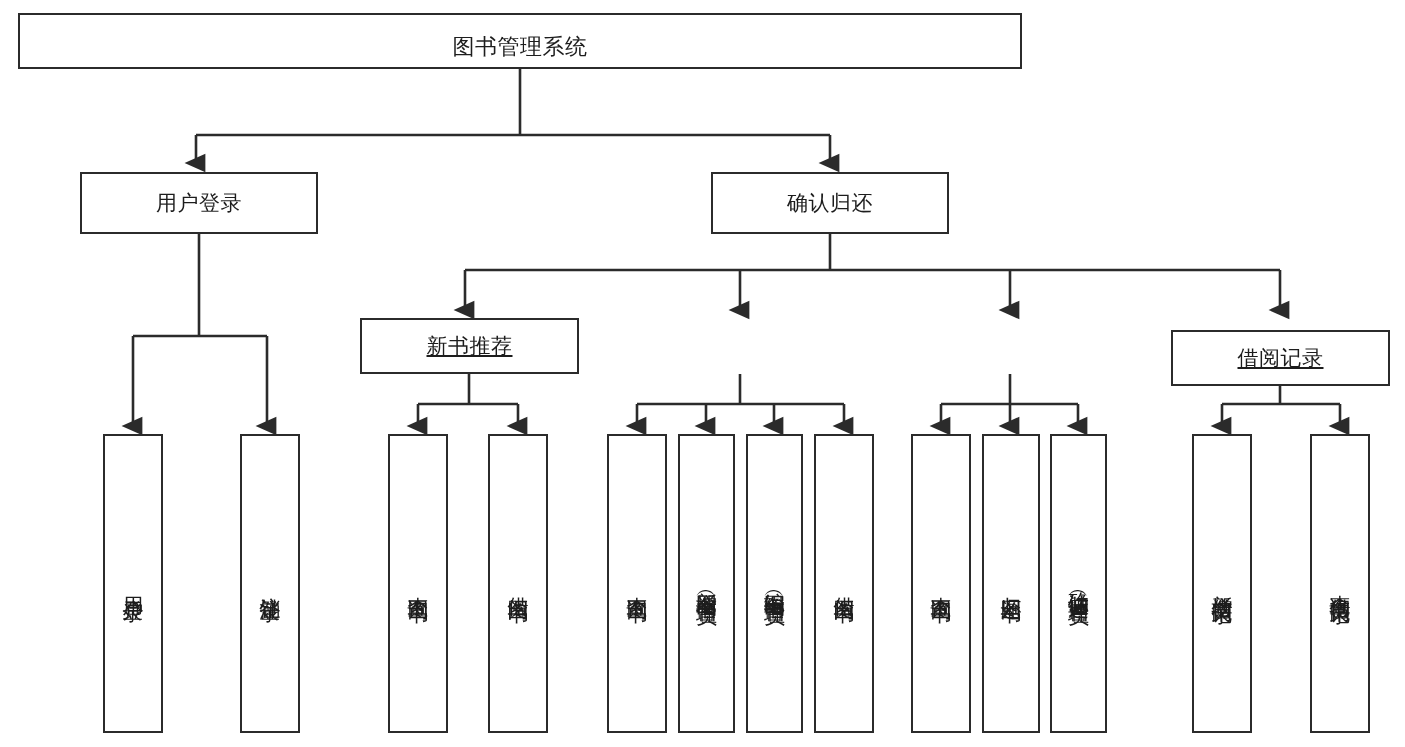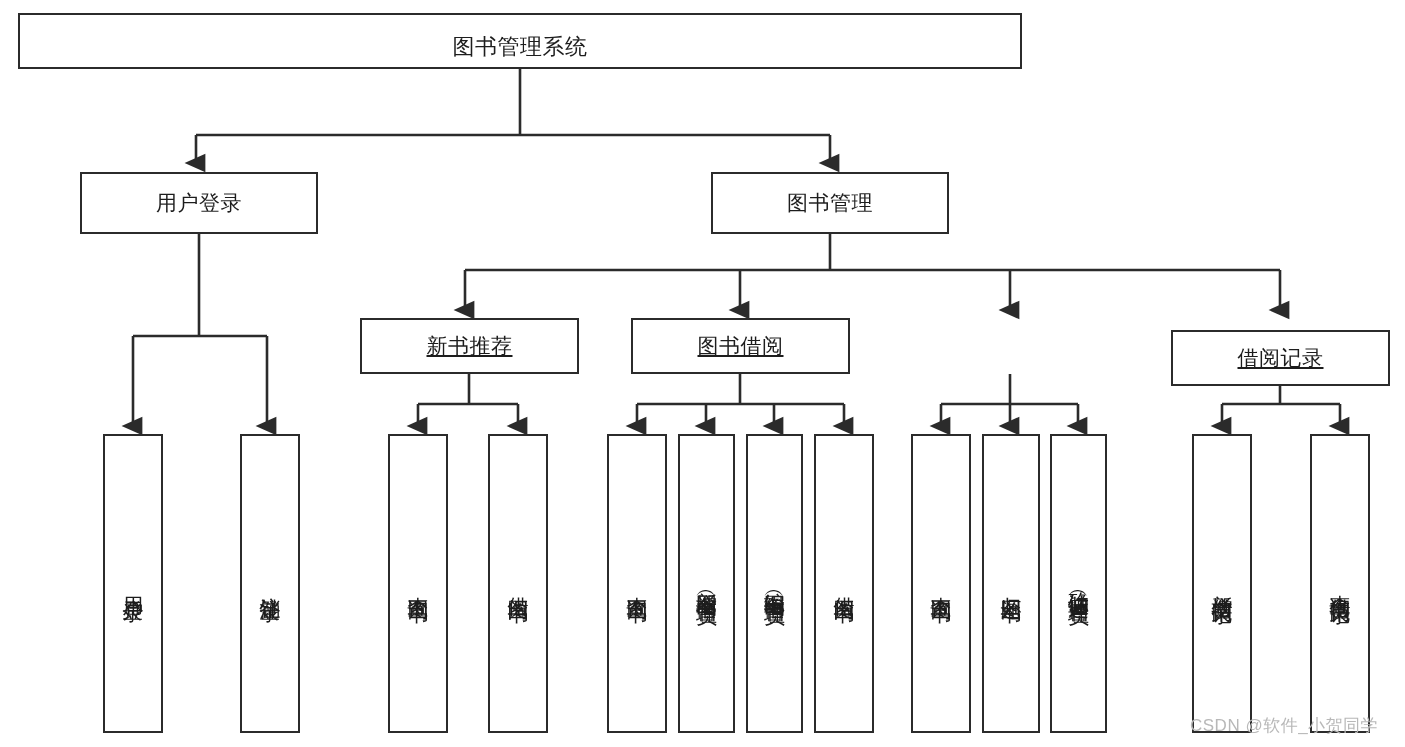--- a/index.html
+++ b/index.html
@@ -120,28 +120,25 @@
   </svg>
 
   <div class="node root" style="left:18px; top:13px; width:1004px; height:56px;">
     <span class="node-label">图书管理系统</span>
   </div>
 
   <div class="node level1" style="left:80px; top:172px; width:238px; height:62px;">
     <span class="node-label">用户登录</span>
   </div>
   <div class="node level1" style="left:711px; top:172px; width:238px; height:62px;">
-    <span class="node-label">图书管理</span>
+    <span class="node-label">确认归还</span>
   </div>
 
   <div class="node level2" style="left:360px; top:318px; width:219px; height:56px;">
     <span class="node-label">新书推荐</span>
-  </div>
-  <div class="node level2" style="left:631px; top:318px; width:219px; height:56px;">
-    <span class="node-label">图书借阅</span>
   </div>
   <div class="node level2" style="left:1171px; top:318px; width:219px; height:56px;margin-top:12px;">
     <span class="node-label">借阅记录</span>
   </div>
 
   <div class="node vertical" style="left:103px; top:434px; width:60px; height:299px;">
     <span class="node-label">用户登录</span>
   </div>
   <div class="node vertical" style="left:240px; top:434px; width:60px; height:299px;">
     <span class="node-label">注销登录</span>
@@ -177,15 +174,14 @@
     <span class="node-label">确认归还（管理员）</span>
   </div>
 
   <div class="node vertical" style="left:1192px; top:434px; width:60px; height:299px;">
     <span class="node-label">新增借阅记录</span>
   </div>
   <div class="node vertical" style="left:1310px; top:434px; width:60px; height:299px;">
     <span class="node-label">查询借阅记录</span>
   </div>
 
-  <div class="watermark" style="left:1190px; top:714px;">CSDN @软件_小贺同学</div>
 
 </div>
 
 </body></html>

